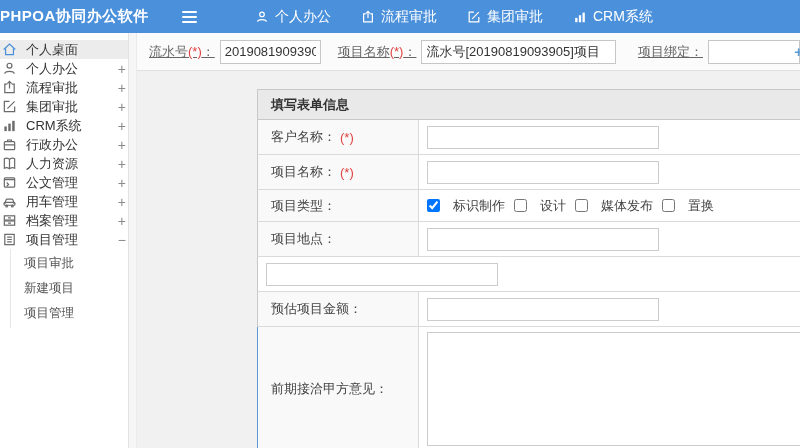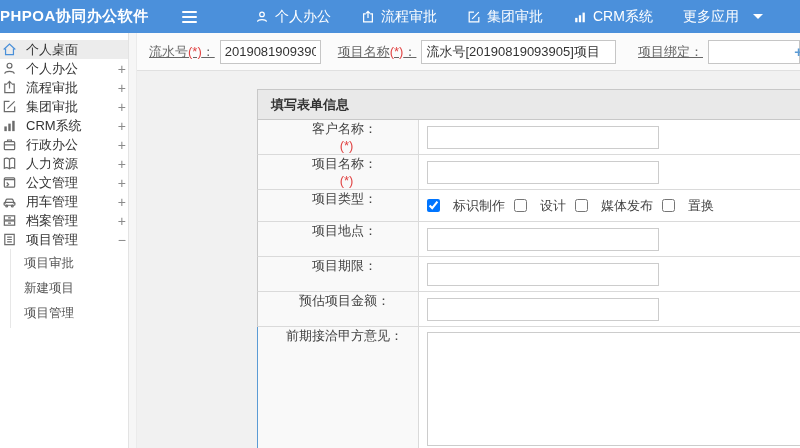--- a/index.html
+++ b/index.html
@@ -49,21 +49,21 @@
     font-weight:bold; cursor:pointer; line-height:15px; }
 
   
   .form-table { margin:18px 0 0 120px; width:700px; background:#fff;
     border-top:1px solid #c8c8c8; font-size:13px; }
   .ft-header { height:30px; line-height:30px; background:#e9e9e9; border-bottom:1px solid #c8c8c8;
     border-left:1px solid #c8c8c8; padding-left:13px; font-weight:bold; color:#333; }
   .ft-row { display:flex; border-bottom:1px solid #dadada; border-left:1px solid #c8c8c8; background:#fff; }
   .ft-row.blue-edge { border-left:1px solid #5b9bd5; border-bottom:none; }
   .ft-label { width:161px; background:#f9f9f9; border-right:1px solid #dadada; display:flex;
-    align-items:center; padding-left:13px; color:#444; flex-shrink:0;flex-direction:column; }
+    align-items:center; padding-left:13px; color:#444; flex-shrink:0; }
   .ft-label .req { margin-left:4px; }
   .ft-value { flex:1; display:flex; align-items:center; padding:4px 8px; background:#fff; }
   .h35 { height:35px; } .h32 { height:32px; }
   .ft-input { width:232px; height:23px; border:1px solid #ccc; background:#fff; font-size:13px;
     padding:0 4px; color:#333; font-family:"Liberation Sans","DejaVu Sans",sans-serif; }
   .cb-group { display:flex; align-items:center; flex-wrap:nowrap; }
   .cb-group label { display:flex; align-items:center; margin-right:9px; font-size:13px; color:#444;
     cursor:pointer; white-space:nowrap;gap:9px; }
   .cb-group input { width:13px; height:13px; margin:0 4px 0 0; cursor:pointer; }
   .ta-row { height:124px; }
@@ -111,24 +111,20 @@
     </div>
     <div class="nav-item">
       <span class="ni">
         <svg width="14" height="14" viewBox="0 0 16 16" fill="#fff">
             <rect x="2.5" y="9" width="2.6" height="5"></rect>
             <rect x="6.7" y="6" width="2.6" height="8"></rect>
             <rect x="10.9" y="3" width="2.6" height="11"></rect>
           </svg>
       </span>
       <span>CRM系统</span>
-    </div>
-    <div class="nav-item">
-      <span>更多应用</span>
-      <span class="caret"></span>
     </div>
   </div>
 </div>
 
 <div class="main">
 
   <div class="sidebar">
     <div class="side-item active">
       <span class="si">
         <svg width="15" height="15" viewBox="0 0 16 16" fill="none" stroke="currentColor" stroke-width="1.3">
@@ -316,23 +312,20 @@
       <div class="ft-row h35">
         <div class="ft-label">
             <span>项目地点：</span>
           </div>
         <div class="ft-value">
             <input class="ft-input" style="">
           </div>
       </div>
 
       <div class="ft-row h35">
-        <div class="ft-label">
-            <span>项目期限：</span>
-          </div>
         <div class="ft-value">
             <input class="ft-input" style="">
           </div>
       </div>
 
       <div class="ft-row h35">
         <div class="ft-label">
             <span>预估项目金额：</span>
           </div>
         <div class="ft-value">

